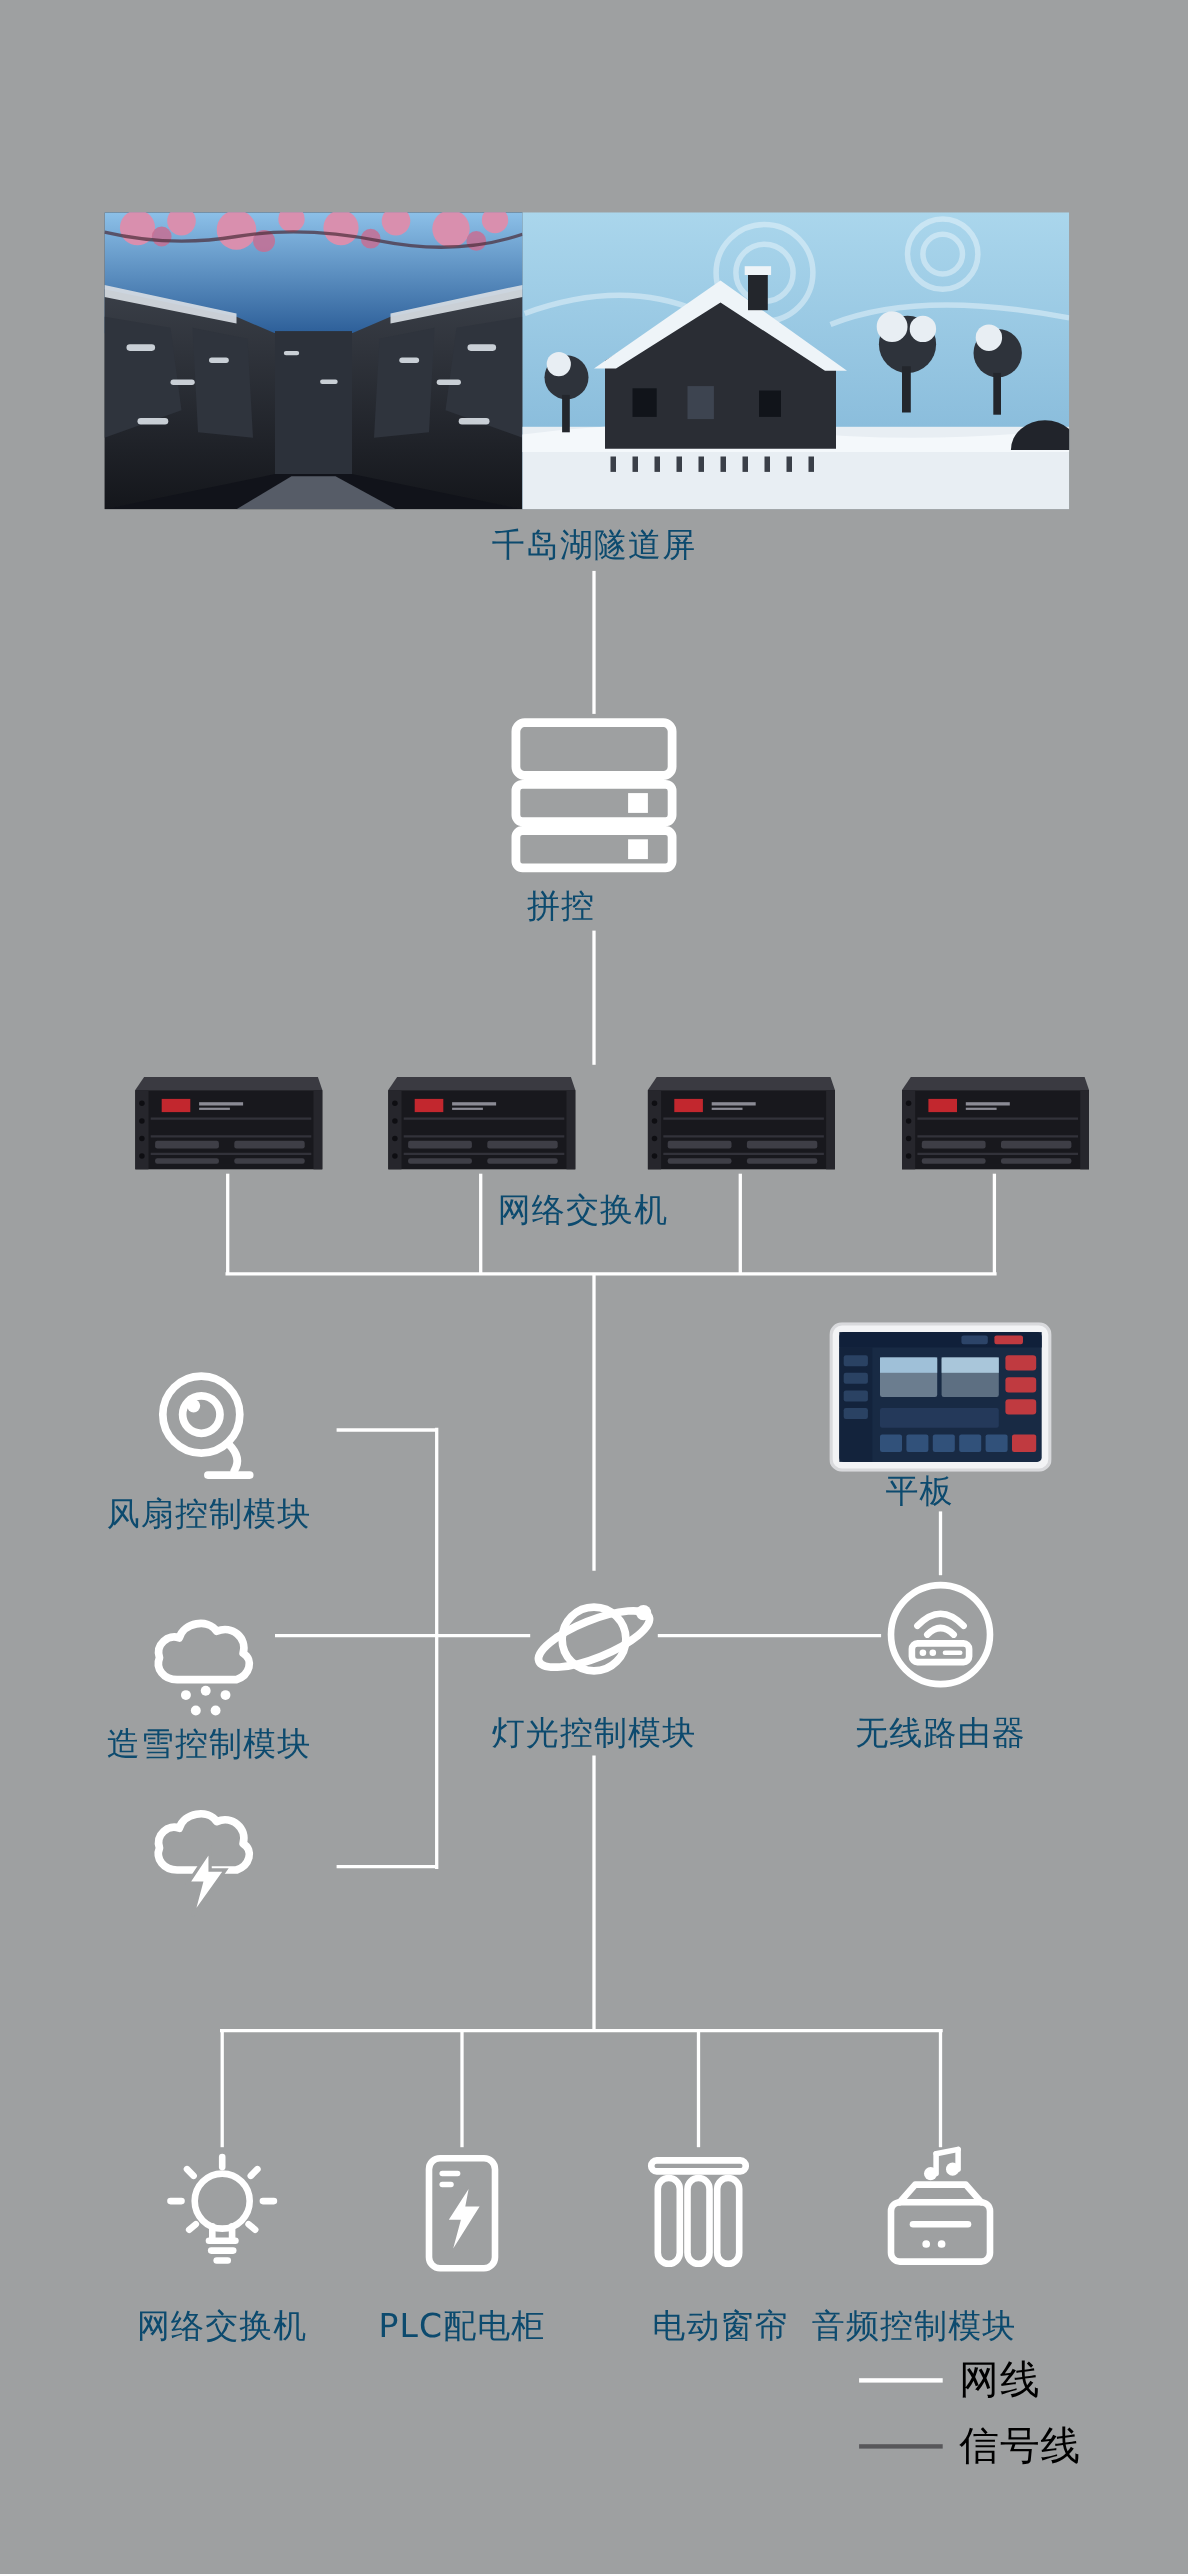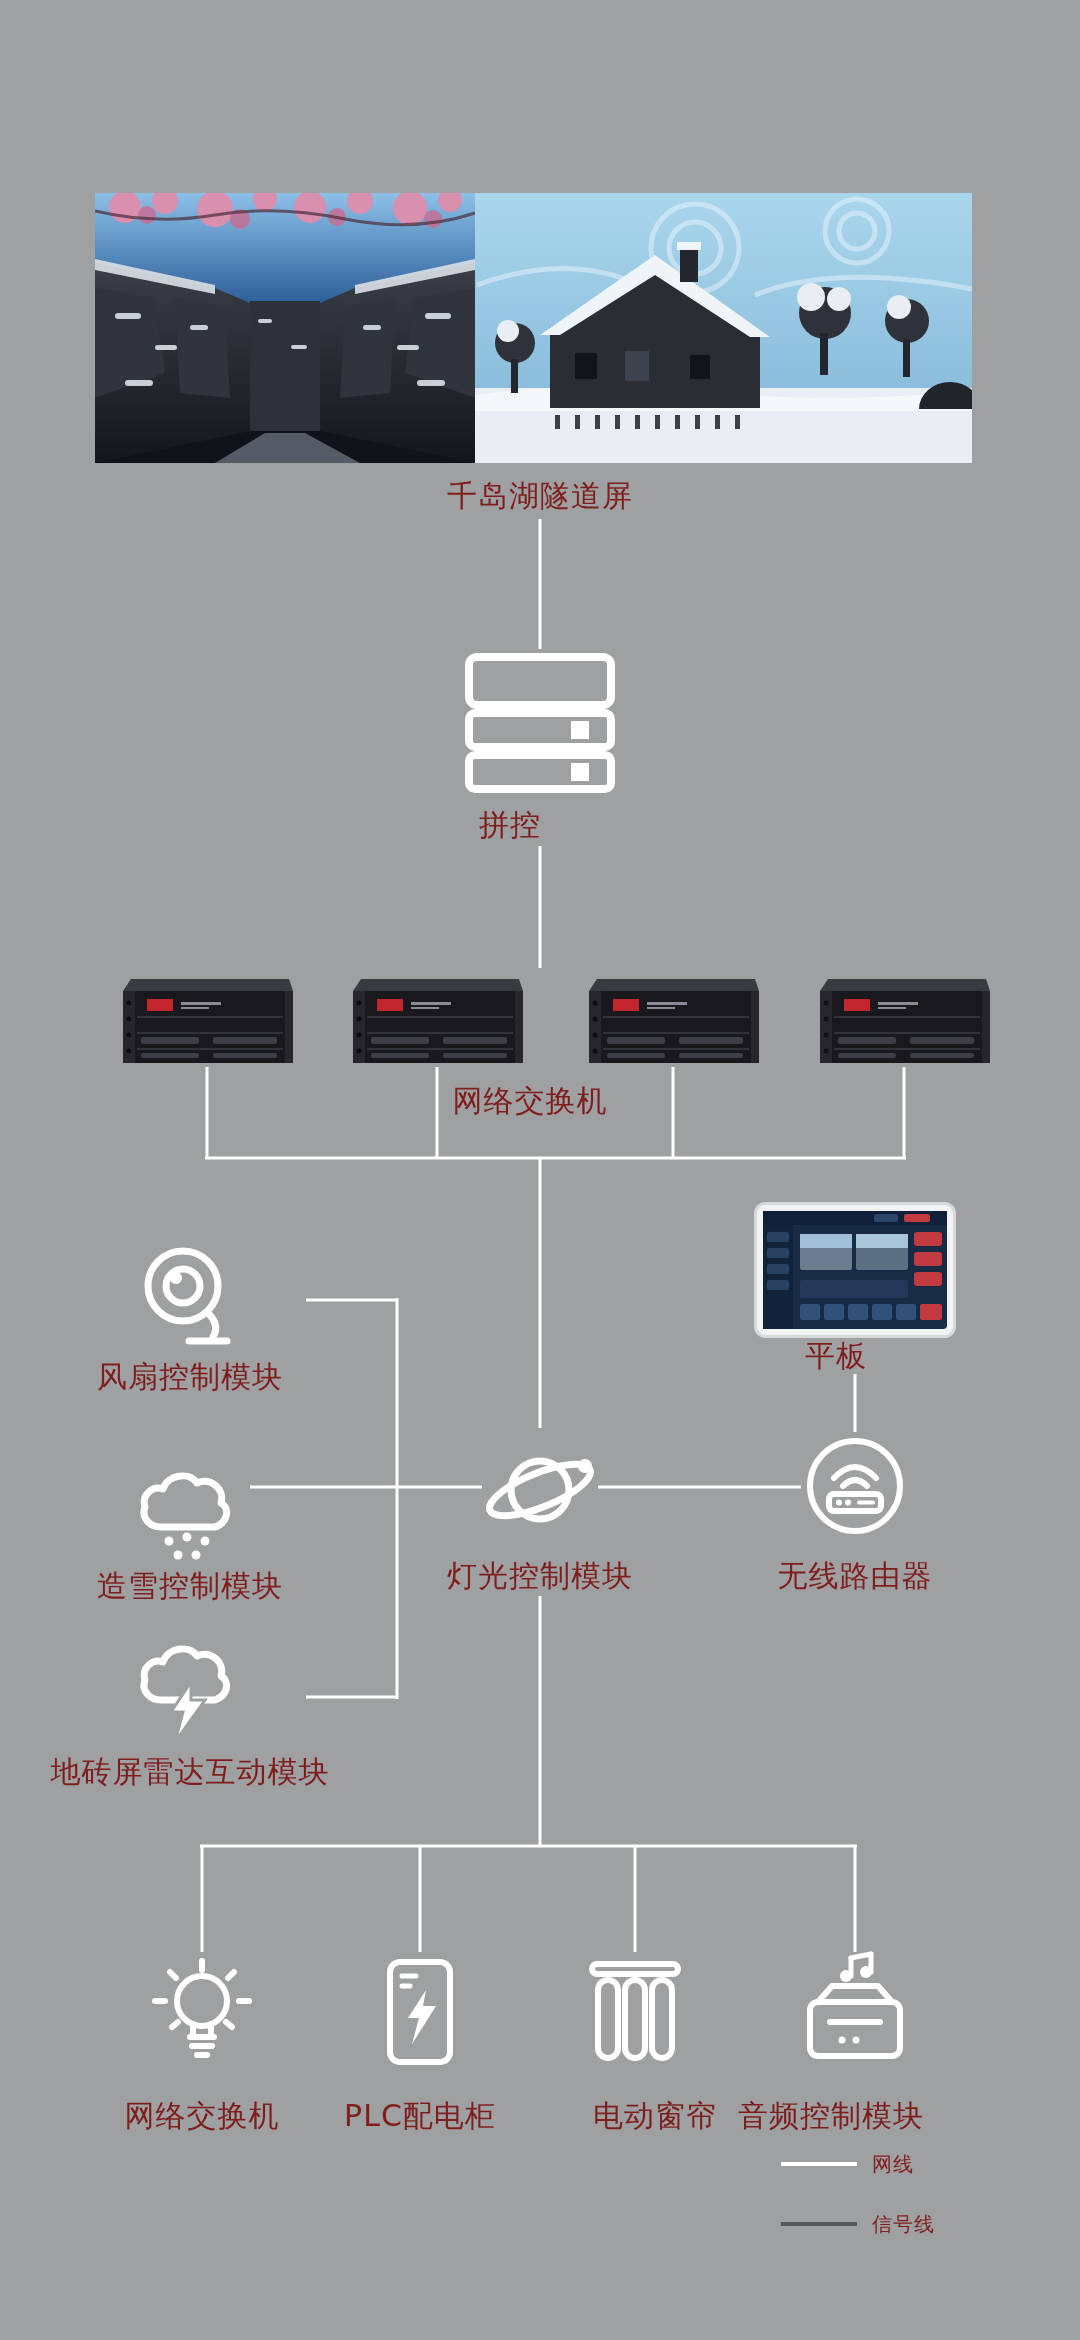--- a/index.html
+++ b/index.html
@@ -2,25 +2,25 @@
 <html><head>
 <meta charset="utf-8">
 <style>
   html,body{margin:0;padding:0;background:#9E9EA0;}
   .canvas{
     position:relative;width:1080px;height:2340px;background:#9EA0A1;
     font-family:"DejaVu Sans","Liberation Sans",sans-serif;overflow:hidden;
   }
   .abs{position:absolute;}
   .label{
-    position:absolute;color:#7f1d1d;font-size:30px;letter-spacing:1px;
+    position:absolute;color:#0c4a6e;font-size:30px;letter-spacing:1px;
     white-space:nowrap;transform:translateX(-50%);text-align:center;line-height:38px;
   }
   .legend-text{
-    position:absolute;color:#7f1d1d;font-size:20px;letter-spacing:1px;white-space:nowrap;line-height:34px;
+    position:absolute;color:#000000;font-size:36px;letter-spacing:1px;white-space:nowrap;line-height:34px;
   }
   .legend-line{position:absolute;width:76px;height:4px;}
   .icon svg{display:block;}
   svg{display:block;}
 </style>
 </head>
 <body>
 
 <div class="canvas">
 
@@ -361,21 +361,20 @@
     </svg>
   </div>
   <div class="label" style="left:190px;top:1567px">造雪控制模块</div>
 
   <div class="abs icon" style="left:131px;top:1642px">
     <svg viewBox="0 0 112 108" width="112" height="108">
       <path d="M30,58 C18,58 10,48 14,38 C10,26 22,16 32,20 C36,6 58,2 66,14 C80,8 94,20 90,34 C100,40 96,54 84,58 Z" fill="none" stroke="#fff" stroke-width="7" stroke-linejoin="round"></path>
       <polygon points="60,40 40,70 52,70 44,100 74,58 60,58" fill="#fff" stroke="#9EA0A1" stroke-width="3"></polygon>
     </svg>
   </div>
-  <div class="label" style="left:190px;top:1753px">地砖屏雷达互动模块</div>
 
   <div class="abs icon" style="left:482px;top:1426px">
     <svg viewBox="0 0 116 124" width="116" height="124">
       <g fill="none" stroke="#fff" stroke-width="7">
         <circle cx="58" cy="64" r="29"></circle>
         <ellipse cx="58" cy="64" rx="54" ry="17" transform="rotate(-22 58 64)"></ellipse>
       </g>
       <circle cx="103" cy="40" r="7" fill="#fff"></circle>
     </svg>
   </div>

